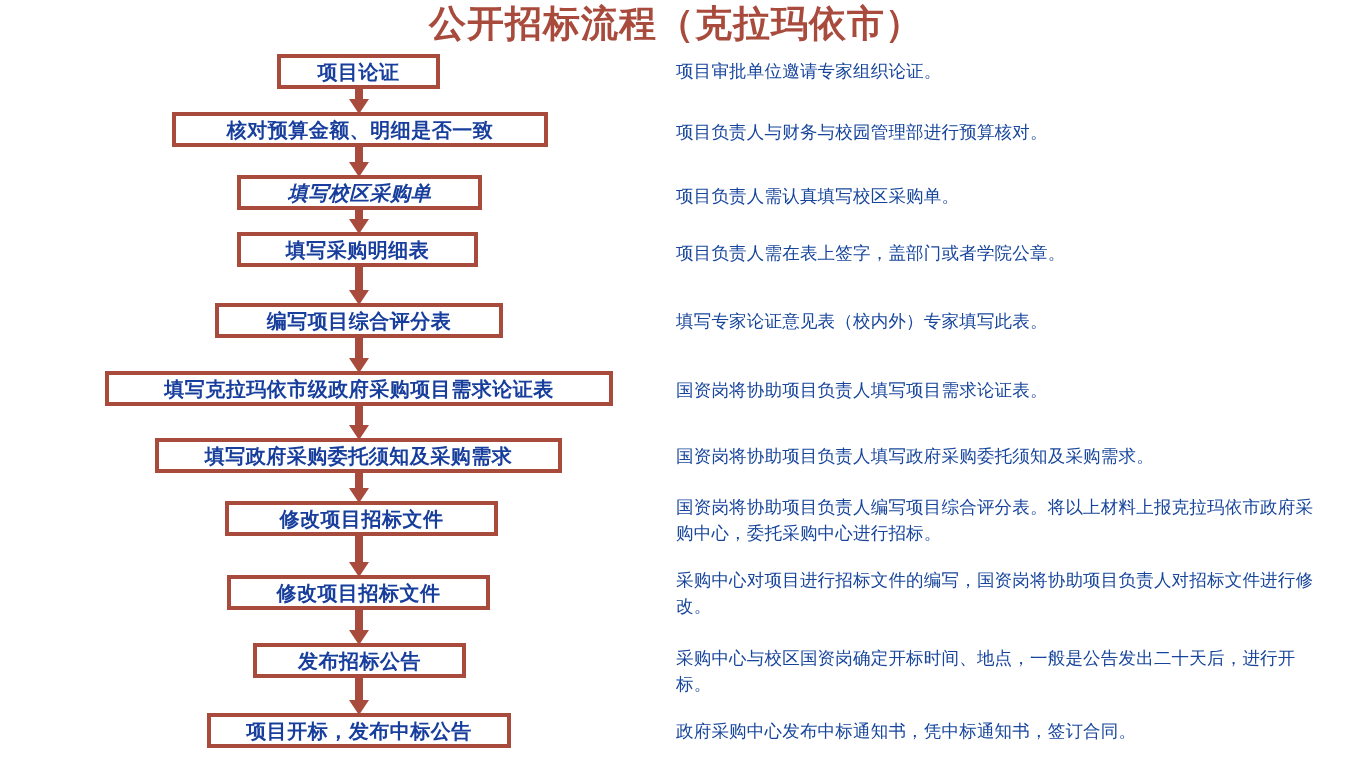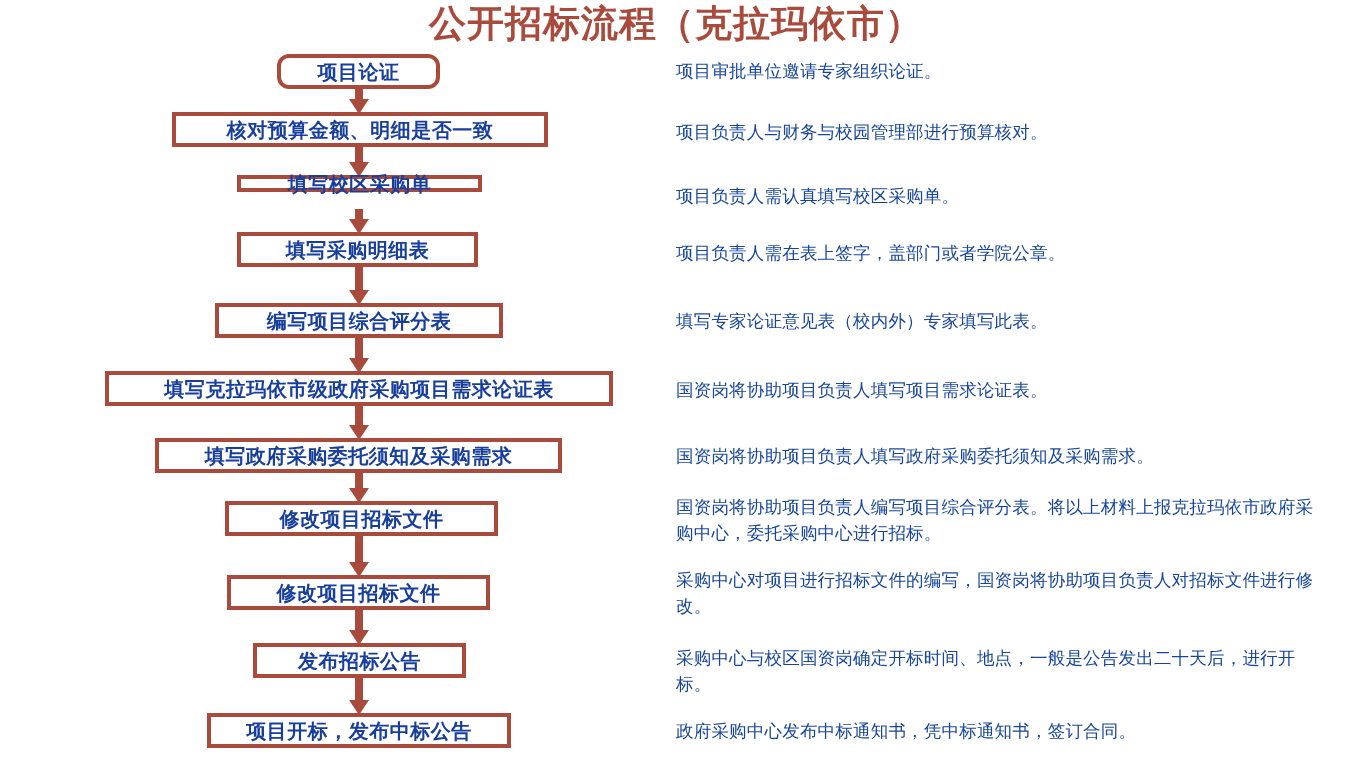--- a/index.html
+++ b/index.html
@@ -153,27 +153,27 @@
           <rect x="9" y="0" width="8" height="25" fill="#A84B3C"></rect>
           <polygon points="3,21 23,21 13,36" fill="#A84B3C"></polygon>
         </svg>
       </div>
       <div class="flow-arrow" style="left: 346px; top: 677px; height: 38px;">
         <svg width="26" height="38" viewBox="0 0 26 38">
           <rect x="9" y="0" width="8" height="27" fill="#A84B3C"></rect>
           <polygon points="3,23 23,23 13,38" fill="#A84B3C"></polygon>
         </svg>
       </div>
-      <div class="flow-node" style="left: 277px; top: 54px; width: 163px; height: 35px; border-radius: 12px;">
+      <div class="flow-node" style="left: 277px; top: 54px; width: 163px; height: 35px;">
         <span>项目论证</span>
       </div>
       <div class="flow-node" style="left: 172px; top: 112px; width: 376px; height: 35px;">
         <span>核对预算金额、明细是否一致</span>
       </div>
-      <div class="flow-node" style="left: 237px; top: 175px; width: 245px; height: 17px;">
+      <div class="flow-node" style="left: 237px; top: 175px; width: 245px; height: 35px; font-style: italic;">
         <span>填写校区采购单</span>
       </div>
       <div class="flow-node" style="left: 237px; top: 232px; width: 241px; height: 35px;">
         <span>填写采购明细表</span>
       </div>
       <div class="flow-node" style="left: 215px; top: 303px; width: 288px; height: 35px;">
         <span>编写项目综合评分表</span>
       </div>
       <div class="flow-node" style="left: 105px; top: 371px; width: 508px; height: 35px;">
         <span>填写克拉玛依市级政府采购项目需求论证表</span>

